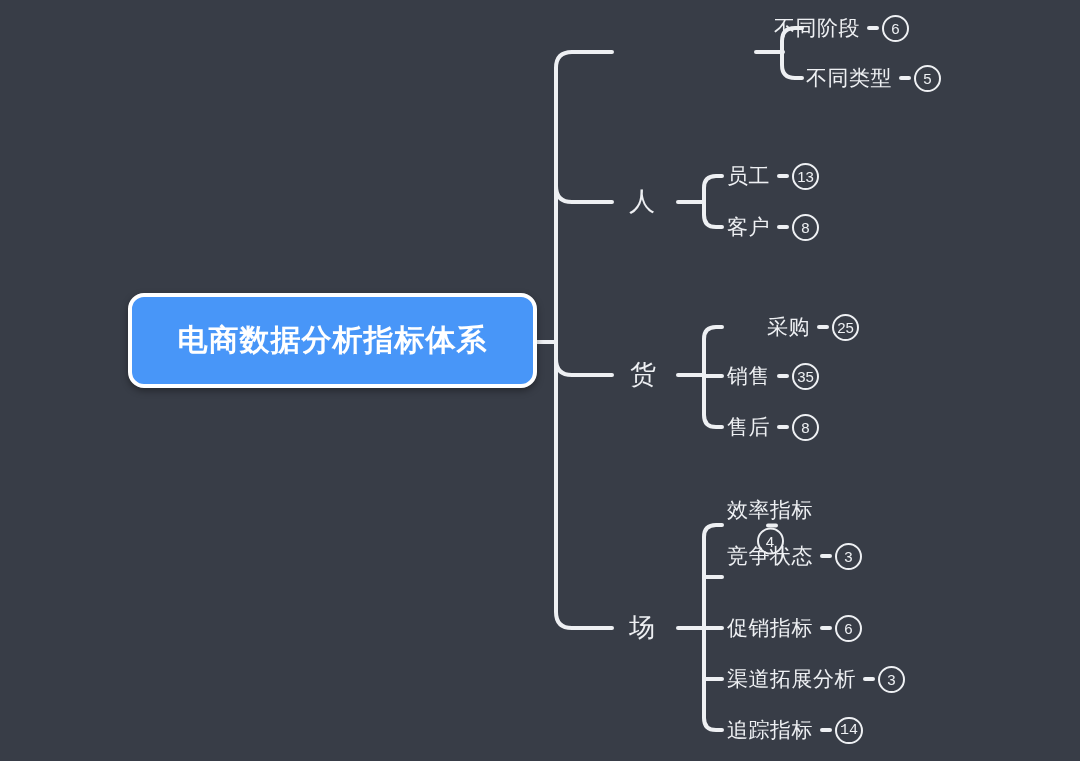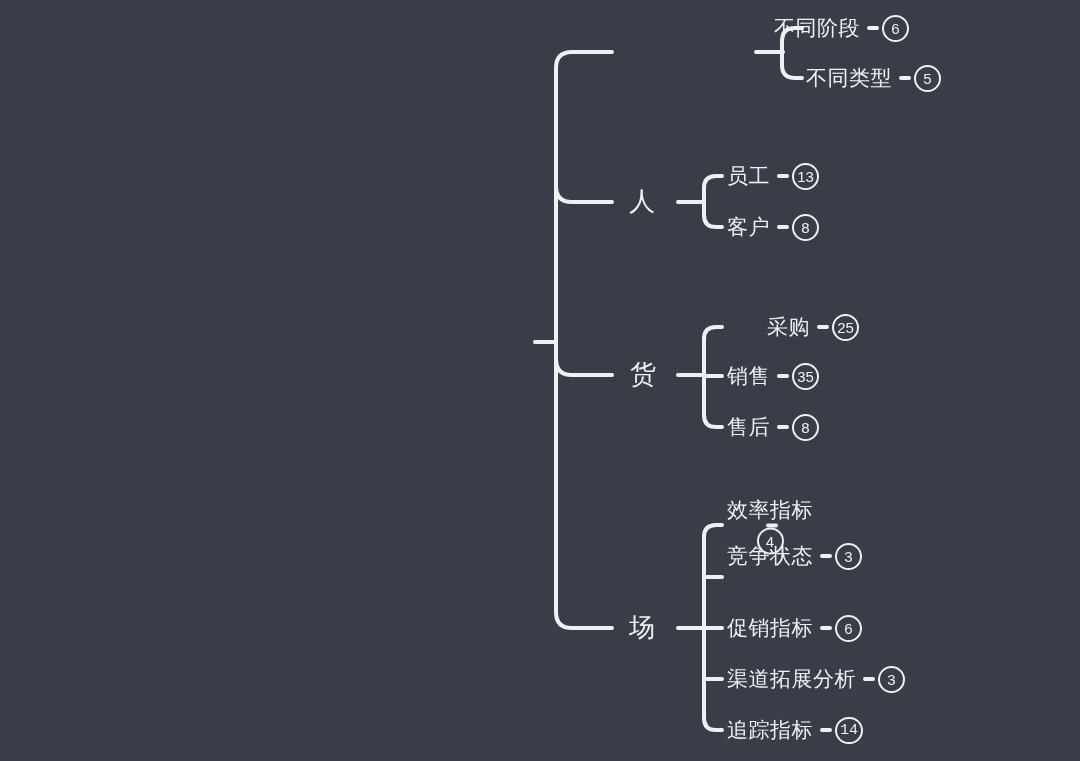--- a/index.html
+++ b/index.html
@@ -116,20 +116,23 @@
     <path d="M 722 327 H 716 Q 704 327 704 339 V 415 Q 704 427 716 427 H 722"></path>
     <path d="M 704 376 H 722"></path>
 
     <path d="M 678 628 H 704"></path>
     <path d="M 722 525 H 716 Q 704 525 704 537 V 718 Q 704 730 716 730 H 722"></path>
     <path d="M 704 577 H 722"></path>
     <path d="M 704 628 H 722"></path>
     <path d="M 704 679 H 722"></path>
   </svg>
 
+  <div class="root-node">
+    <span>电商数据分析指标体系</span>
+  </div>
 
   <div class="branch-label" style="left:629px; top:201px;">人</div>
   <div class="branch-label" style="left:630px; top:374px;">货</div>
   <div class="branch-label" style="left:629px; top:627px;">场</div>
 
   <div class="child-row" style="left:774px; top:28px;">
     <span class="child-label">不同阶段</span>
     <span class="dash"></span>
     <span class="count-badge">6</span>
   </div>

